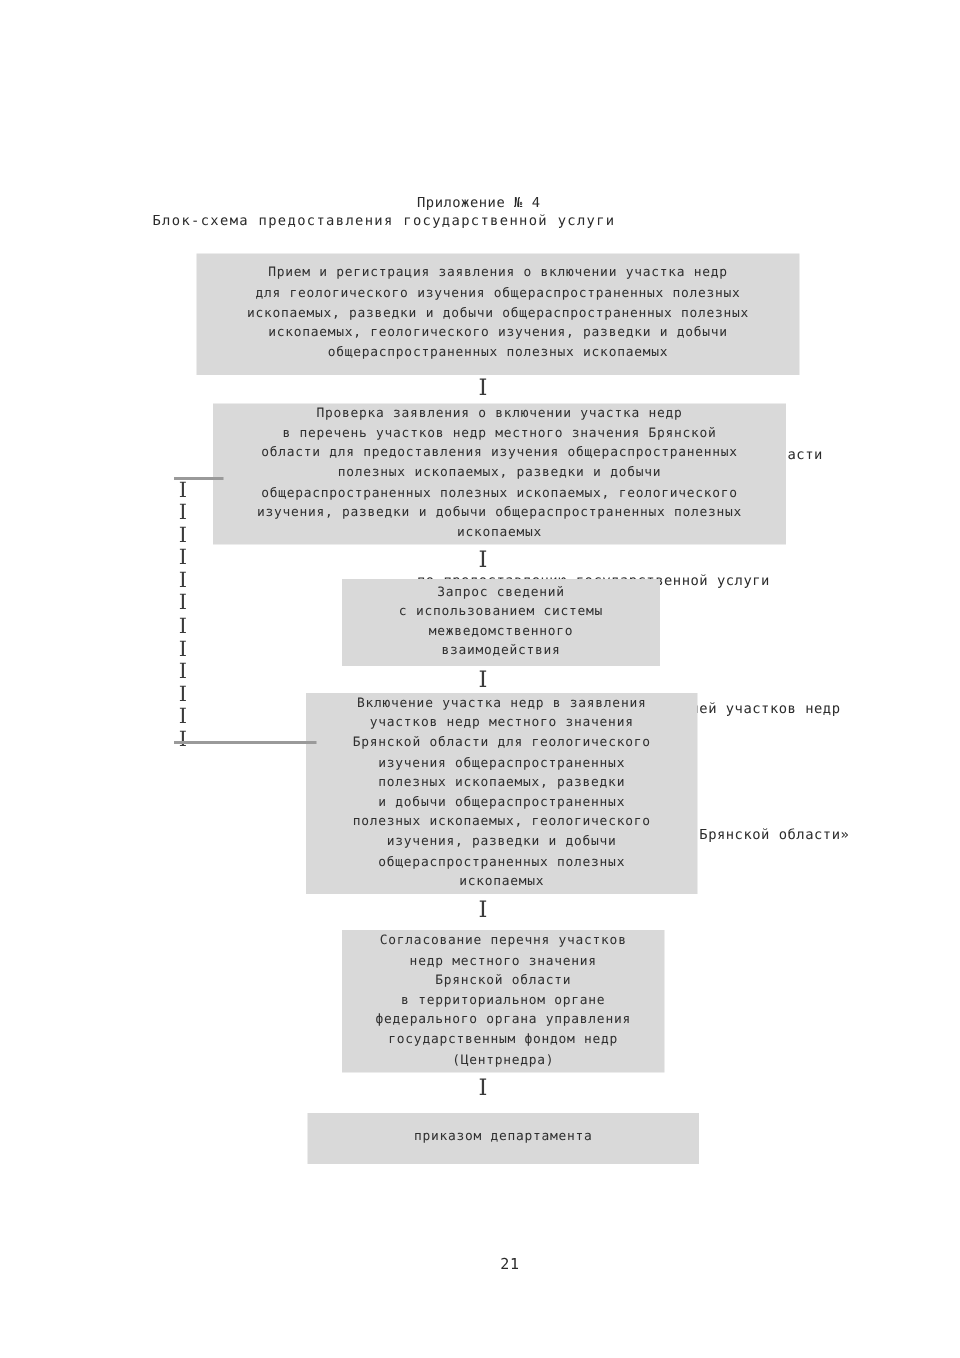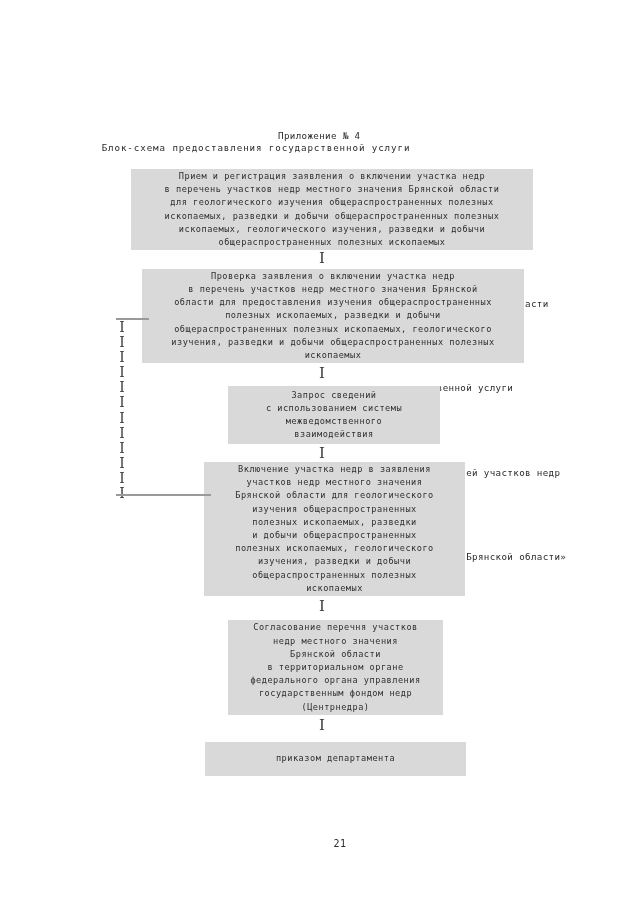--- a/index.html
+++ b/index.html
@@ -150,21 +150,20 @@
     <span class="header-line">природных ресурсов и экологии Брянской области</span>
     <span class="header-line">по предоставлению государственной услуги</span>
     <span class="header-line">«Подготовка и утверждение перечней участков недр</span>
     <span class="header-line">местного значения на территории Брянской области»</span>
   </div>
 
   <div class="subtitle">Блок-схема предоставления государственной услуги</div>
 
   <div class="flow-box" id="box-1">
     <span class="ln">Прием и регистрация заявления о включении участка недр</span>
-    <span class="ln">в перечень участков недр местного значения Брянской области</span>
     <span class="ln">для геологического изучения общераспространенных полезных</span>
     <span class="ln">ископаемых, разведки и добычи общераспространенных полезных</span>
     <span class="ln">ископаемых, геологического изучения, разведки и добычи</span>
     <span class="ln">общераспространенных полезных ископаемых</span>
   </div>
 
   <div class="connector" id="conn-1-2">I</div>
 
   <div class="flow-box" id="box-2">
     <span class="ln">Проверка заявления о включении участка недр</span>

